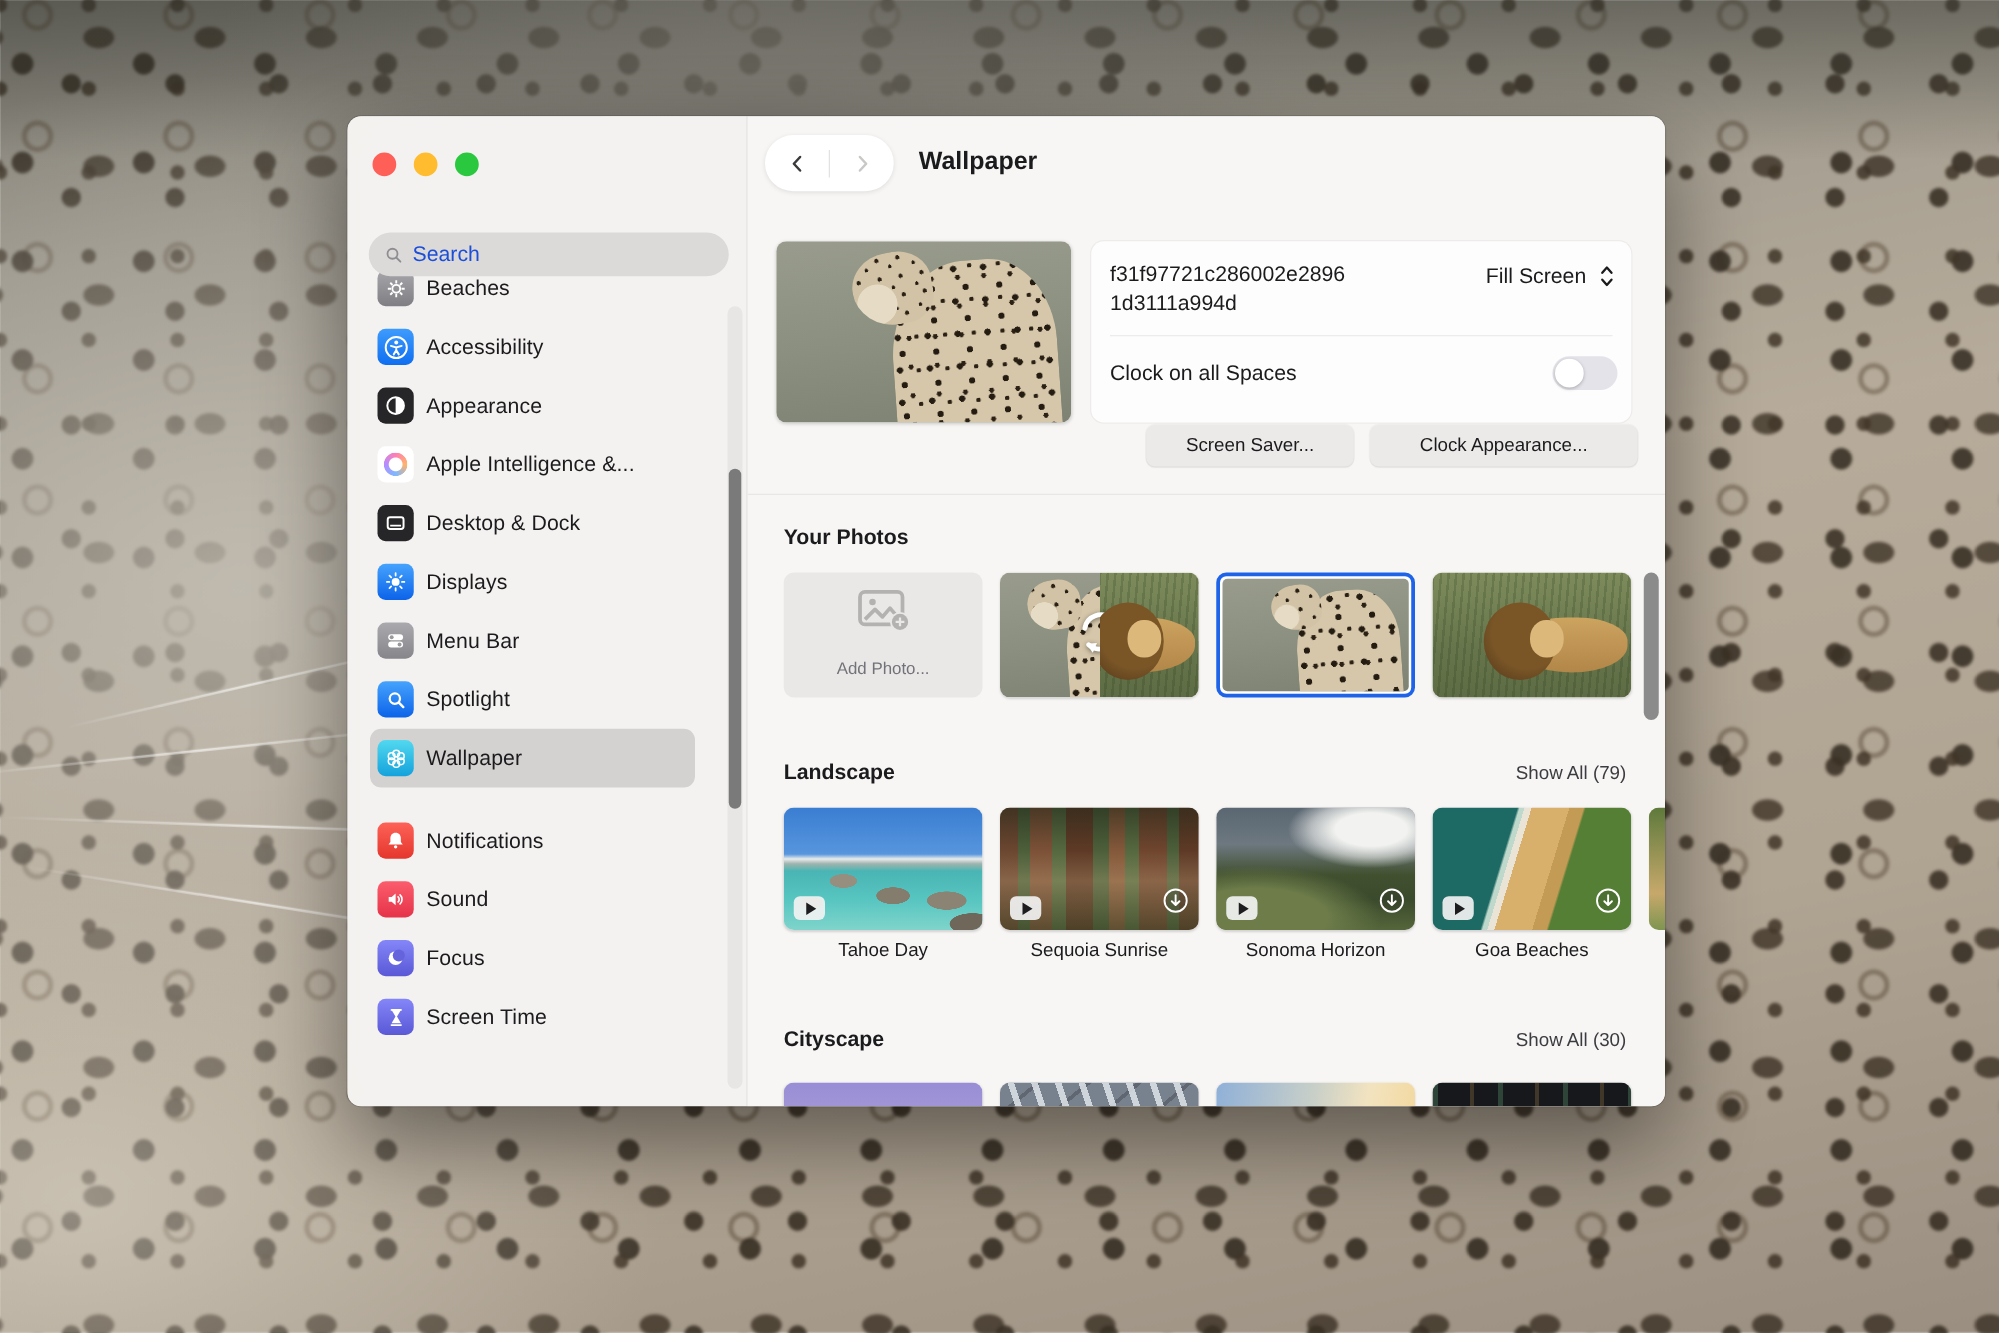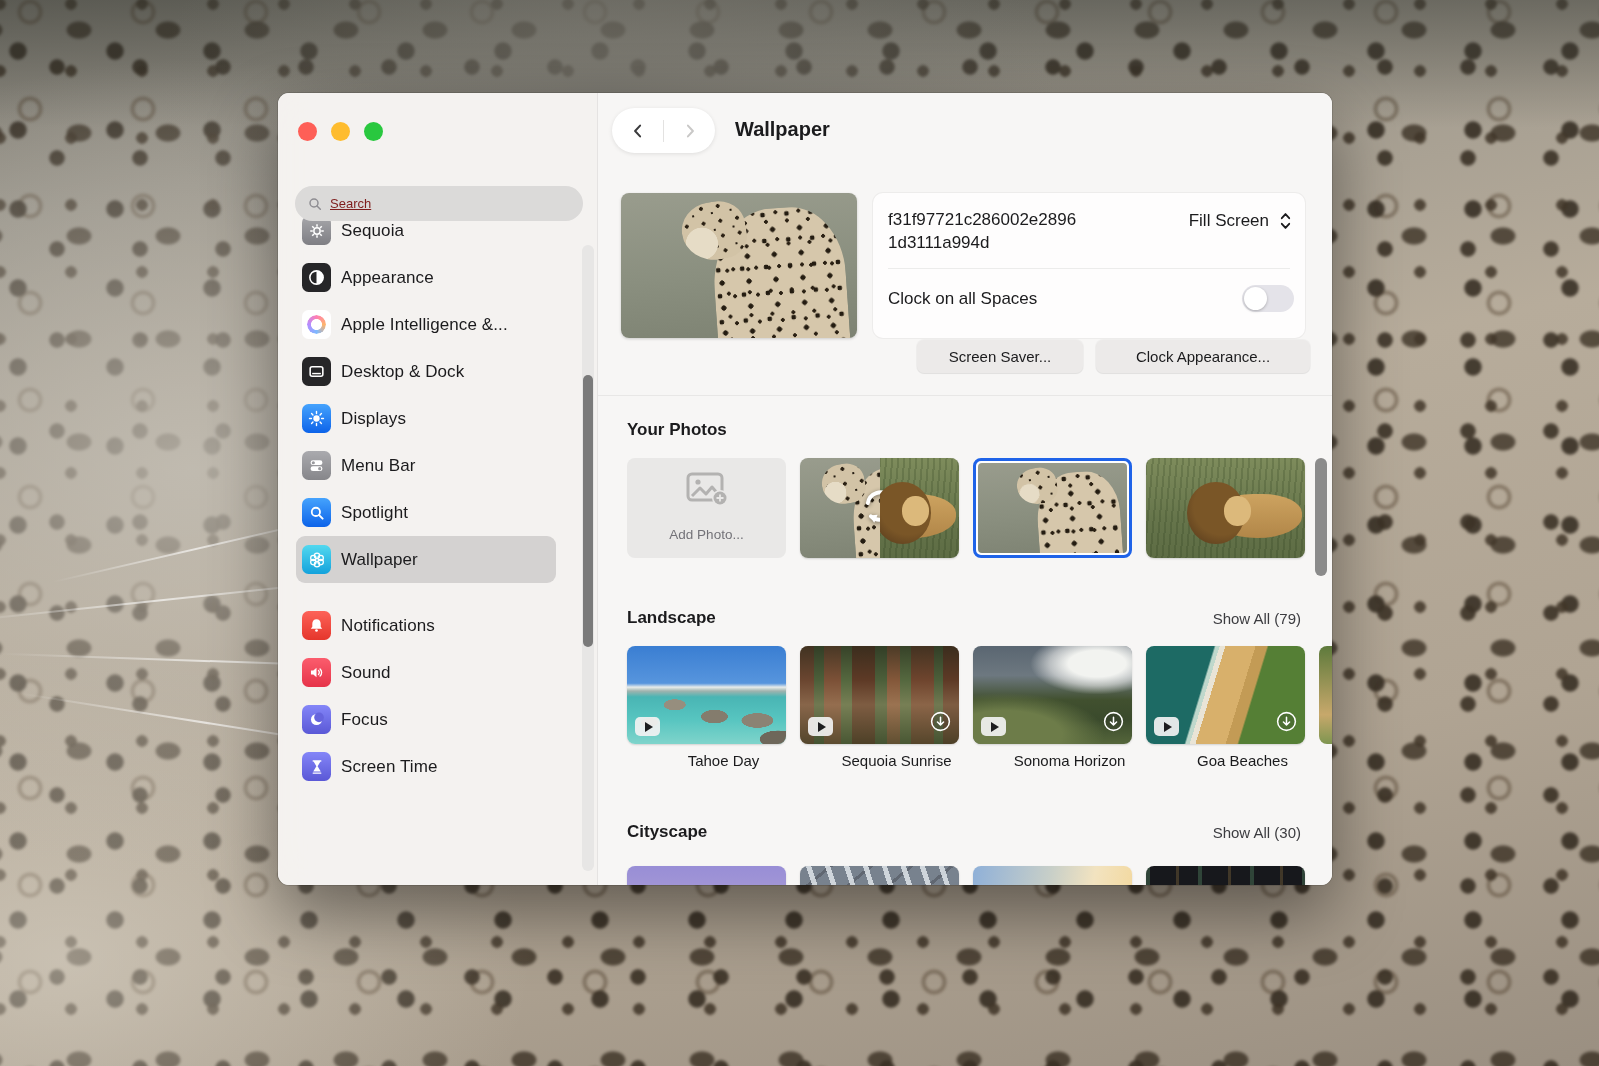--- a/index.html
+++ b/index.html
@@ -66,21 +66,21 @@
   .ic-wallpaper { background: linear-gradient(180deg,#52d8ef,#13a2dc); }
   .ic-notifications { background: linear-gradient(180deg,#fd6258,#e5362c); }
   .ic-sound { background: linear-gradient(180deg,#fb5d6d,#e63349); }
   .ic-focus { background: linear-gradient(180deg,#8486f8,#5a58d6); }
   .ic-screentime { background: linear-gradient(180deg,#8486f8,#5a58d6); }
   .ic-lock { background: #262628; }
 
   .search { position: absolute; left: 17px; top: 93px; width: 288px; height: 35px;
     background: #dbdad9; border-radius: 17.5px; display: flex; align-items: center;
     padding: 0 12px; gap: 7px; z-index: 5; }
-  .search .ph { font-size: 13px; color: #7f1d1d; text-decoration: underline; }
+  .search .ph { font-size: 17px; color: #1d4ed8; }
 
   .sb-track { position: absolute; right: 3px; top: 152px; bottom: 14px; width: 12px;
     background: #e7e6e5; border-radius: 6px; }
   .sb-thumb { position: absolute; left: 1px; right: 1px; top: 130px; height: 272px;
     background: #7a7a7a; border-radius: 5px; }
 
   
   .content { position: relative; flex: 1; height: 100%; background: #f7f6f5; overflow: hidden; }
   .nav-pill { position: absolute; left: 14px; top: 15px; width: 103px; height: 45px;
     background: #fff; border-radius: 22.5px; display: flex; align-items: center;
@@ -119,21 +119,21 @@
 
   .tiles { position: absolute; left: 29px; display: flex; gap: 14px; }
   .tile { width: 159px; height: 100px; border-radius: 8px; overflow: hidden; position: relative;
     box-shadow: 0 1px 2px rgba(0,0,0,.15); }
   .tile.selected { border: 3px solid #1f63e8; background: #fff; padding: 2px; box-shadow: none; }
   .tile.selected .art { border-radius: 4px; }
   .tile.add { background: #e9e8e7; box-shadow: none; }
   .art { position: absolute; inset: 0; overflow: hidden; }
   .tile.selected .art { inset: 2px; }
 
-  .tile-labels { position: absolute; left: 46px; display: flex; gap: 14px; }
+  .tile-labels { position: absolute; left: 29px; display: flex; gap: 14px; }
   .tile-labels span { width: 159px; text-align: center; font-size: 15px; color: #1b1b1d; }
 
   .add-ico { position: absolute; left: 50%; top: 34%; transform: translate(-50%,-50%); }
   .add-lbl { position: absolute; left: 0; right: 0; top: 69px; text-align: center;
     font-size: 13.5px; color: #737278; }
 
   .half { position: absolute; top: 0; bottom: 0; width: 50%; overflow: hidden; }
   .half.l { left: 0; } .half.r { right: 0; }
   .rotate-ico { position: absolute; left: 50%; top: 50%; transform: translate(-50%,-50%);
     filter: drop-shadow(0 1px 2px rgba(0,0,0,.45)); }
@@ -238,21 +238,33 @@
     <div class="side-list" style="top:114px;">
       <div class="row">
         <span class="si ic-general">
           <svg width="18" height="18" viewBox="0 0 24 24">
               <g stroke="#fff" stroke-width="2" fill="none">
                 <circle cx="12" cy="12" r="4.2"></circle>
                 <path d="M12 3v3.4M12 17.6V21M3 12h3.4M17.6 12H21M5.6 5.6l2.4 2.4M16 16l2.4 2.4M18.4 5.6L16 8M8 16l-2.4 2.4"></path>
               </g>
             </svg>
         </span>
-        <span class="lbl">Sequoia</span>
+        <span class="lbl">Beaches</span>
+      </div>
+      <div class="row">
+        <span class="si ic-accessibility">
+          <svg width="22" height="22" viewBox="0 0 24 24">
+              <g stroke="#fff" fill="none" stroke-width="1.7" stroke-linecap="round">
+                <circle cx="12" cy="12" r="9.2"></circle>
+                <circle cx="12" cy="7.6" r="1.7" fill="#fff" stroke="none"></circle>
+                <path d="M7.3 10.6l4.7 1.4 4.7-1.4M12 12v2.4M12 14.4L9.8 18M12 14.4l2.2 3.6"></path>
+              </g>
+            </svg>
+        </span>
+        <span class="lbl">Accessibility</span>
       </div>
       <div class="row">
         <span class="si ic-appearance">
           <svg width="19" height="19" viewBox="0 0 24 24">
               <circle cx="12" cy="12" r="8.4" stroke="#fff" stroke-width="2" fill="none"></circle>
               <path d="M12 3.6a8.4 8.4 0 0 1 0 16.8z" fill="#fff"></path>
             </svg>
         </span>
         <span class="lbl">Appearance</span>
       </div>

